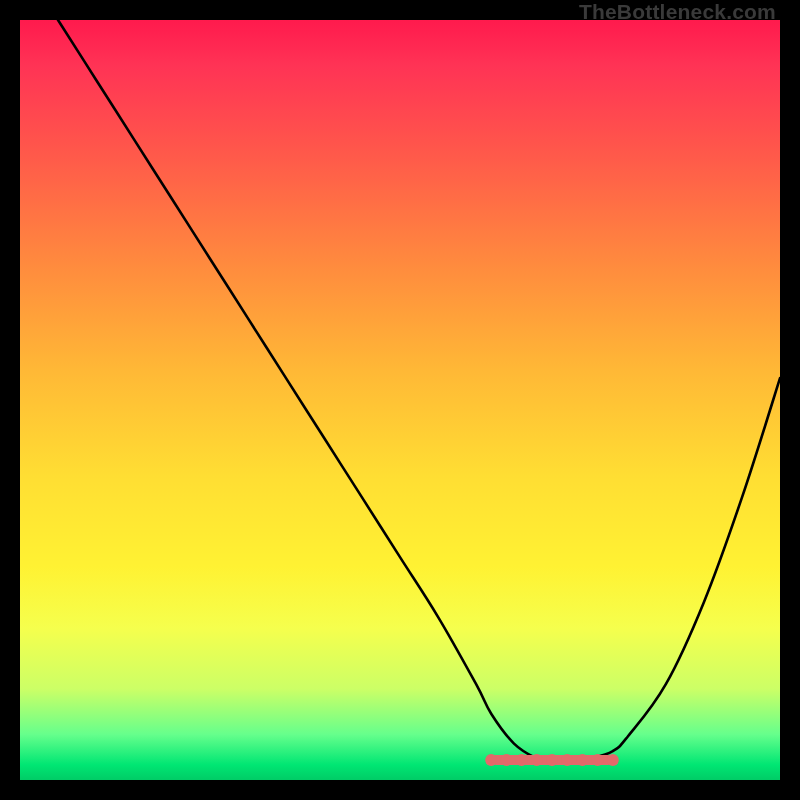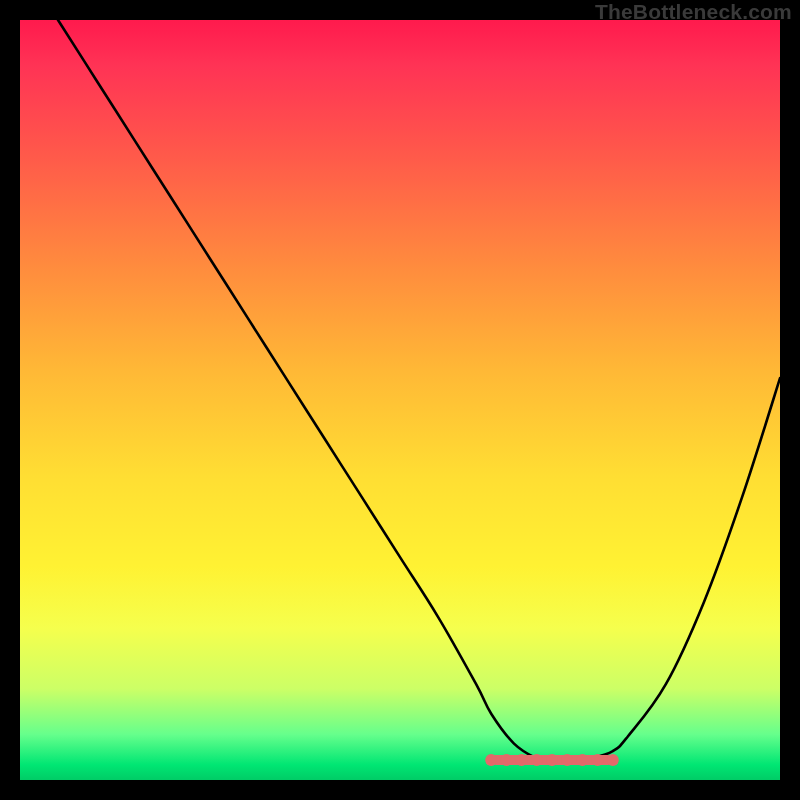--- a/index.html
+++ b/index.html
@@ -28,21 +28,21 @@
       #f5ff4d 80%,
       #ccff66 88%,
       #66ff8c 94%,
       #00e673 98%,
       #00cc66 100%
     );
   }
   .watermark {
     position: absolute;
     top: 0px;
-    right: 8px;
+    right: 24px;
     color: #3a3a3a;
     font-size: 21px;
     font-weight: 600;
     letter-spacing: 0.2px;
     user-select: none;
   }
   svg.curve {
     position: absolute;
     left: 20px;
     top: 20px;

